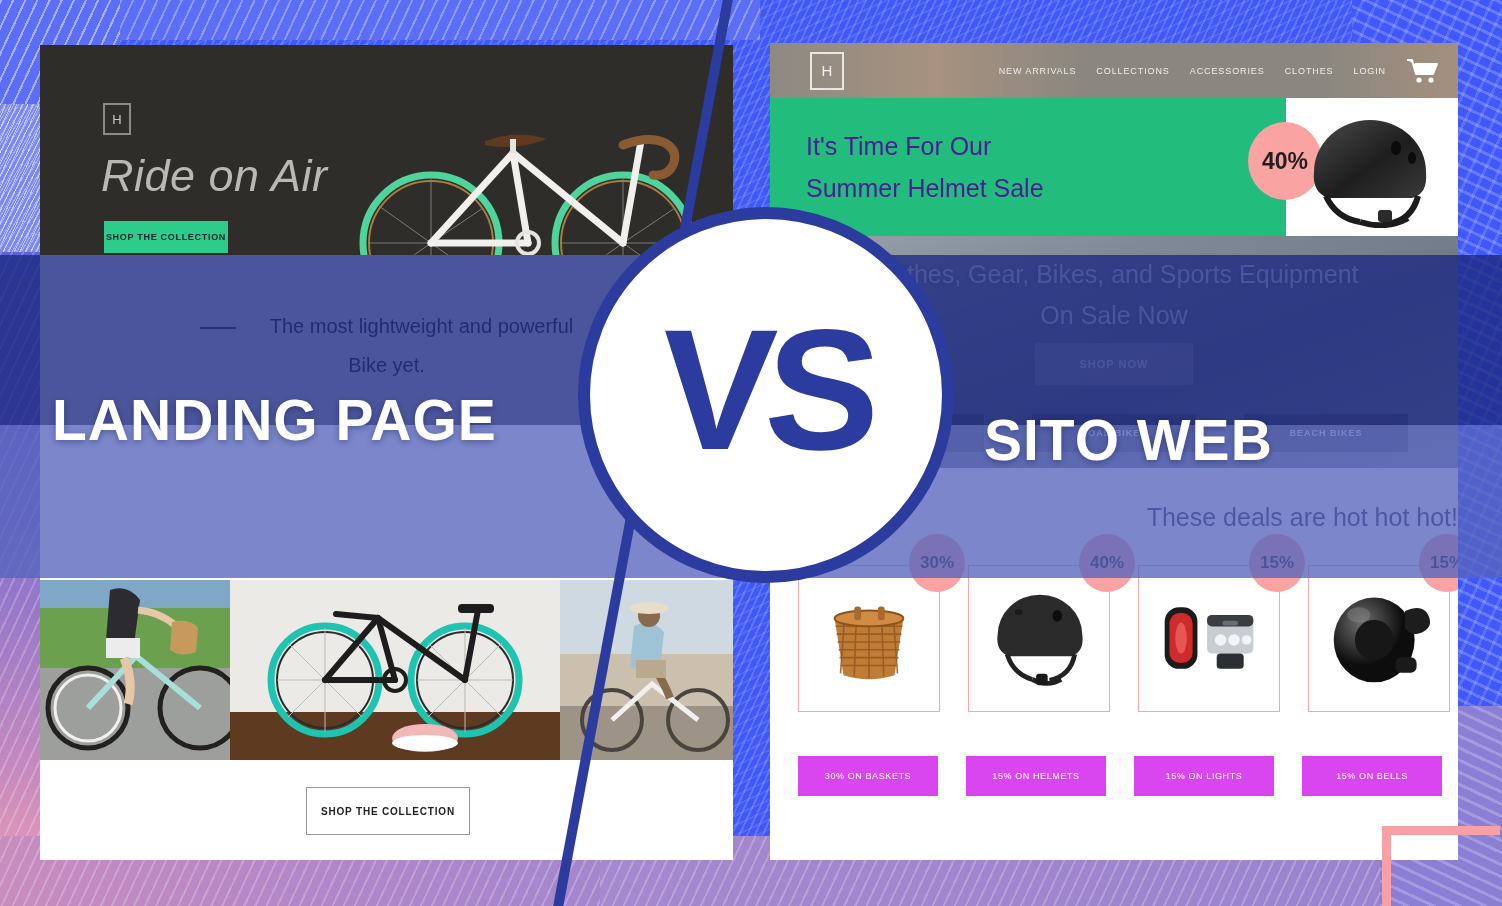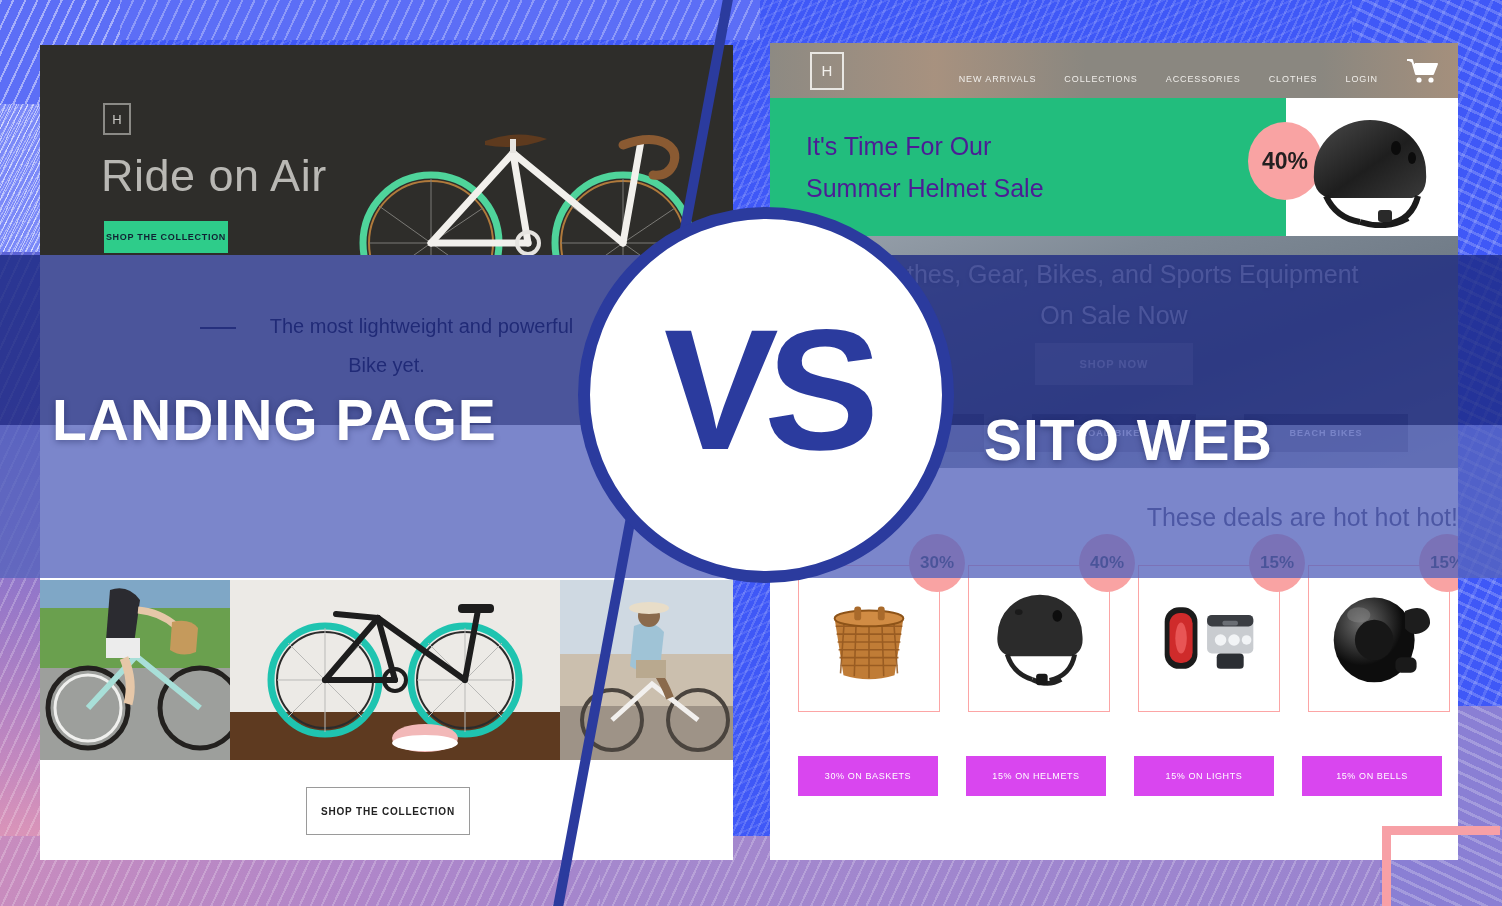--- a/index.html
+++ b/index.html
@@ -77,21 +77,21 @@
   .band-light{position:absolute;left:0;top:425px;width:1502px;height:153px;background:rgba(86,100,188,.78);}
 
   
   .panel-left{position:absolute;left:40px;top:45px;width:693px;height:815px;background:#fff;overflow:hidden;}
   .lp-hero{position:relative;height:210px;background:#2e2d2a;overflow:hidden;}
   .lp-logo{
     position:absolute;left:63px;top:58px;width:24px;height:28px;
     border:2px solid #8b8a86;color:#c9c8c4;font-size:13px;
     display:flex;align-items:center;justify-content:center;
   }
-  .lp-title{position:absolute;left:61px;top:105px;color:#b9b8b4;font-size:45px;font-weight:300;letter-spacing:.5px;}
+  .lp-title{position:absolute;left:61px;top:105px;color:#b9b8b4;font-size:45px;font-weight:300;letter-spacing:.5px;font-style:italic;}
   .lp-cta{
     position:absolute;left:64px;top:176px;width:124px;height:32px;background:#2ecc8a;
     display:flex;align-items:center;justify-content:center;
     font-size:9px;font-weight:bold;letter-spacing:.7px;color:#123;
   }
   .bike-hero{position:absolute;right:10px;top:48px;width:400px;height:230px;}
 
   .lp-mid{position:relative;height:300px;background:#fff;}
   .lp-tag{
     position:absolute;left:0;right:0;top:52px;text-align:center;
@@ -115,21 +115,21 @@
   
   .panel-right{position:absolute;left:770px;top:43px;width:688px;height:817px;background:#fff;overflow:hidden;}
   .rp-nav{
     position:relative;height:55px;background:#8a8780;display:flex;align-items:center;
   }
   .rp-nav-photo{position:absolute;inset:0;background:linear-gradient(90deg,#8d8a83 0%,#a9927f 24%,#8a8780 46%,#8a8780 80%,#a6907c 100%);opacity:.95;}
   .rp-logo{
     position:relative;margin-left:40px;width:30px;height:34px;border:2px solid #e9e7e3;
     color:#f2f0ec;font-size:15px;display:flex;align-items:center;justify-content:center;flex:none;
   }
-  .rp-nav-items{position:relative;margin-left:auto;display:flex;align-items:flex-end;gap:28px;margin-right:18px;}
+  .rp-nav-items{position:relative;margin-left:auto;display:flex;align-items:center;gap:20px;margin-right:18px;}
   .rp-nav-items span{font-size:9px;letter-spacing:.9px;color:#f0eeea;font-weight:500;}
   .cart-icon{position:relative;width:34px;height:26px;flex:none;}
 
   .rp-banner{position:relative;height:138px;display:flex;background:#fff;}
   .rp-banner-green{width:516px;background:#22bd7d;position:relative;}
   .rp-banner-green .txt{
     position:absolute;left:36px;top:28px;color:#4c1d95;font-size:25px;font-weight:300;line-height:1.66;
   }
   .rp-banner-white{flex:1;background:#fff;position:relative;}
   .badge{

